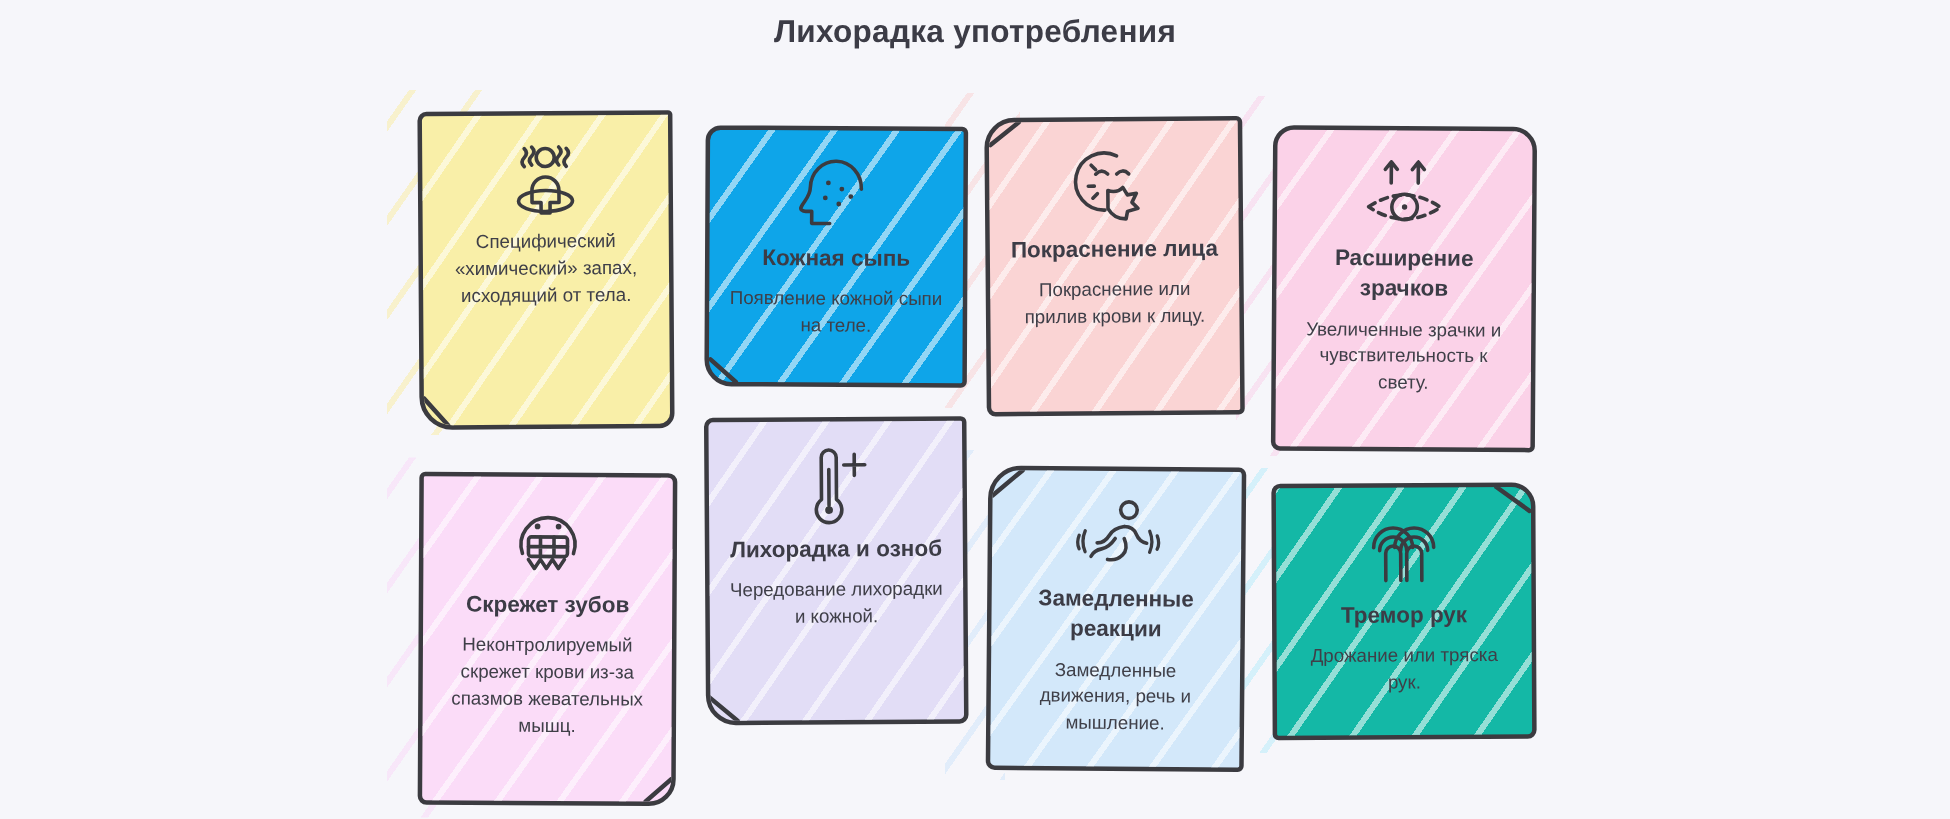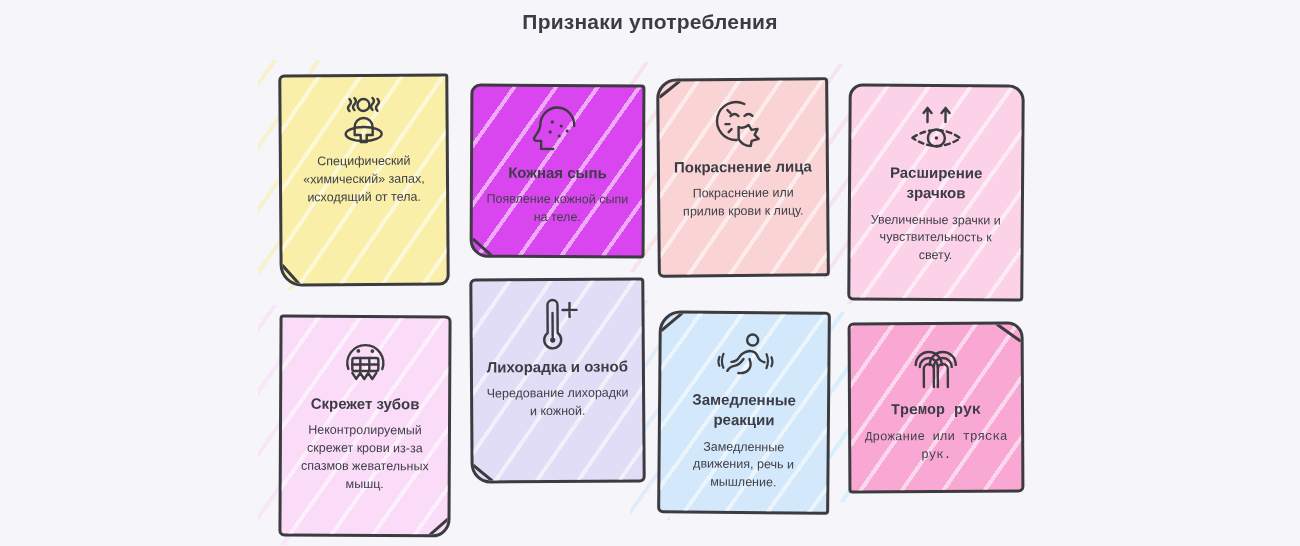--- a/index.html
+++ b/index.html
@@ -100,40 +100,40 @@
     position: absolute;
     z-index: 3;
     pointer-events: none;
   }
 
   
   #card-odor      { left: 279px; top: 74px;  width: 170px; height: 212px;
                     background: #f9efa8;
                     border-radius: 6px 3px 10px 22px; }
   #card-rash      { left: 470px; top: 84px;  width: 175px; height: 174px;
-                    background: #d946ef;
+                    background: #0ea5e9;
                     border-radius: 10px 4px 4px 18px; }
   #card-flush     { left: 657px; top: 78px;  width: 172px; height: 199px;
                     background: #fad4d4;
                     border-radius: 20px 4px 4px 6px; }
   #card-pupils    { left: 848px; top: 84px;  width: 176px; height: 217px;
                     background: #fbd2e8;
                     border-radius: 14px 16px 4px 6px; }
   #card-teeth     { left: 279px; top: 315px; width: 172px; height: 222px;
                     background: #fbdcf8;
                     border-radius: 4px 6px 18px 6px; }
   #card-fever     { left: 470px; top: 278px; width: 175px; height: 205px;
                     background: #e2ddf6;
                     border-radius: 6px 4px 6px 20px; }
   #card-slow      { left: 658px; top: 311px; width: 172px; height: 203px;
                     background: #d3e8fa;
                     border-radius: 22px 5px 4px 6px; }
   #card-tremor    { left: 848px; top: 322px; width: 176px; height: 171px;
-                    background: #f9a8d4;
-                    border-radius: 6px 16px 6px 4px; font-family: Liberation Mono, monospace; }
+                    background: #14b8a6;
+                    border-radius: 6px 16px 6px 4px; }
 
   
   #card-odor   { transform: rotate(-0.4deg); }
   #card-rash   { transform: rotate(0.3deg); }
   #card-flush  { transform: rotate(-0.5deg); }
   #card-pupils { transform: rotate(0.4deg); }
   #card-teeth  { transform: rotate(0.3deg); }
   #card-fever  { transform: rotate(-0.4deg); }
   #card-slow   { transform: rotate(0.5deg); }
   #card-tremor { transform: rotate(-0.3deg); }
@@ -150,21 +150,21 @@
         rgba(250,235,150,0.45) 12px,
         rgba(250,235,150,0.45) 16px,
         rgba(250,240,170,0) 16px,
         rgba(250,240,170,0) 36px
     );
   }
 </style>
 </head>
 <body>
 
-<div id="page-title">Признаки употребления</div>
+<div id="page-title">Лихорадка употребления</div>
 
 <div class="board">
 
   <div class="ghost" style="left:258px;top:60px;width:70px;height:230px;"></div>
   <div class="ghost" style="left:630px;top:62px;width:50px;height:210px;background-image:repeating-linear-gradient(125deg,rgba(250,200,200,0) 0px,rgba(250,200,200,0) 12px,rgba(250,200,200,0.4) 12px,rgba(250,200,200,0.4) 16px,rgba(250,200,200,0) 16px,rgba(250,200,200,0) 36px);"></div>
   <div class="ghost" style="left:824px;top:64px;width:40px;height:240px;background-image:repeating-linear-gradient(125deg,rgba(250,200,230,0) 0px,rgba(250,200,230,0) 12px,rgba(250,200,230,0.42) 12px,rgba(250,200,230,0.42) 16px,rgba(250,200,230,0) 16px,rgba(250,200,230,0) 36px);"></div>
   <div class="ghost" style="left:258px;top:305px;width:40px;height:240px;background-image:repeating-linear-gradient(125deg,rgba(250,210,248,0) 0px,rgba(250,210,248,0) 12px,rgba(250,210,248,0.42) 12px,rgba(250,210,248,0.42) 16px,rgba(250,210,248,0) 16px,rgba(250,210,248,0) 36px);"></div>
   <div class="ghost" style="left:630px;top:300px;width:40px;height:220px;background-image:repeating-linear-gradient(125deg,rgba(200,225,250,0) 0px,rgba(200,225,250,0) 12px,rgba(200,225,250,0.45) 12px,rgba(200,225,250,0.45) 16px,rgba(200,225,250,0) 16px,rgba(200,225,250,0) 36px);"></div>
   <div class="ghost" style="left:826px;top:312px;width:36px;height:190px;background-image:repeating-linear-gradient(125deg,rgba(180,235,250,0) 0px,rgba(180,235,250,0) 12px,rgba(180,235,250,0.5) 12px,rgba(180,235,250,0.5) 16px,rgba(180,235,250,0) 16px,rgba(180,235,250,0) 36px);"></div>
 

